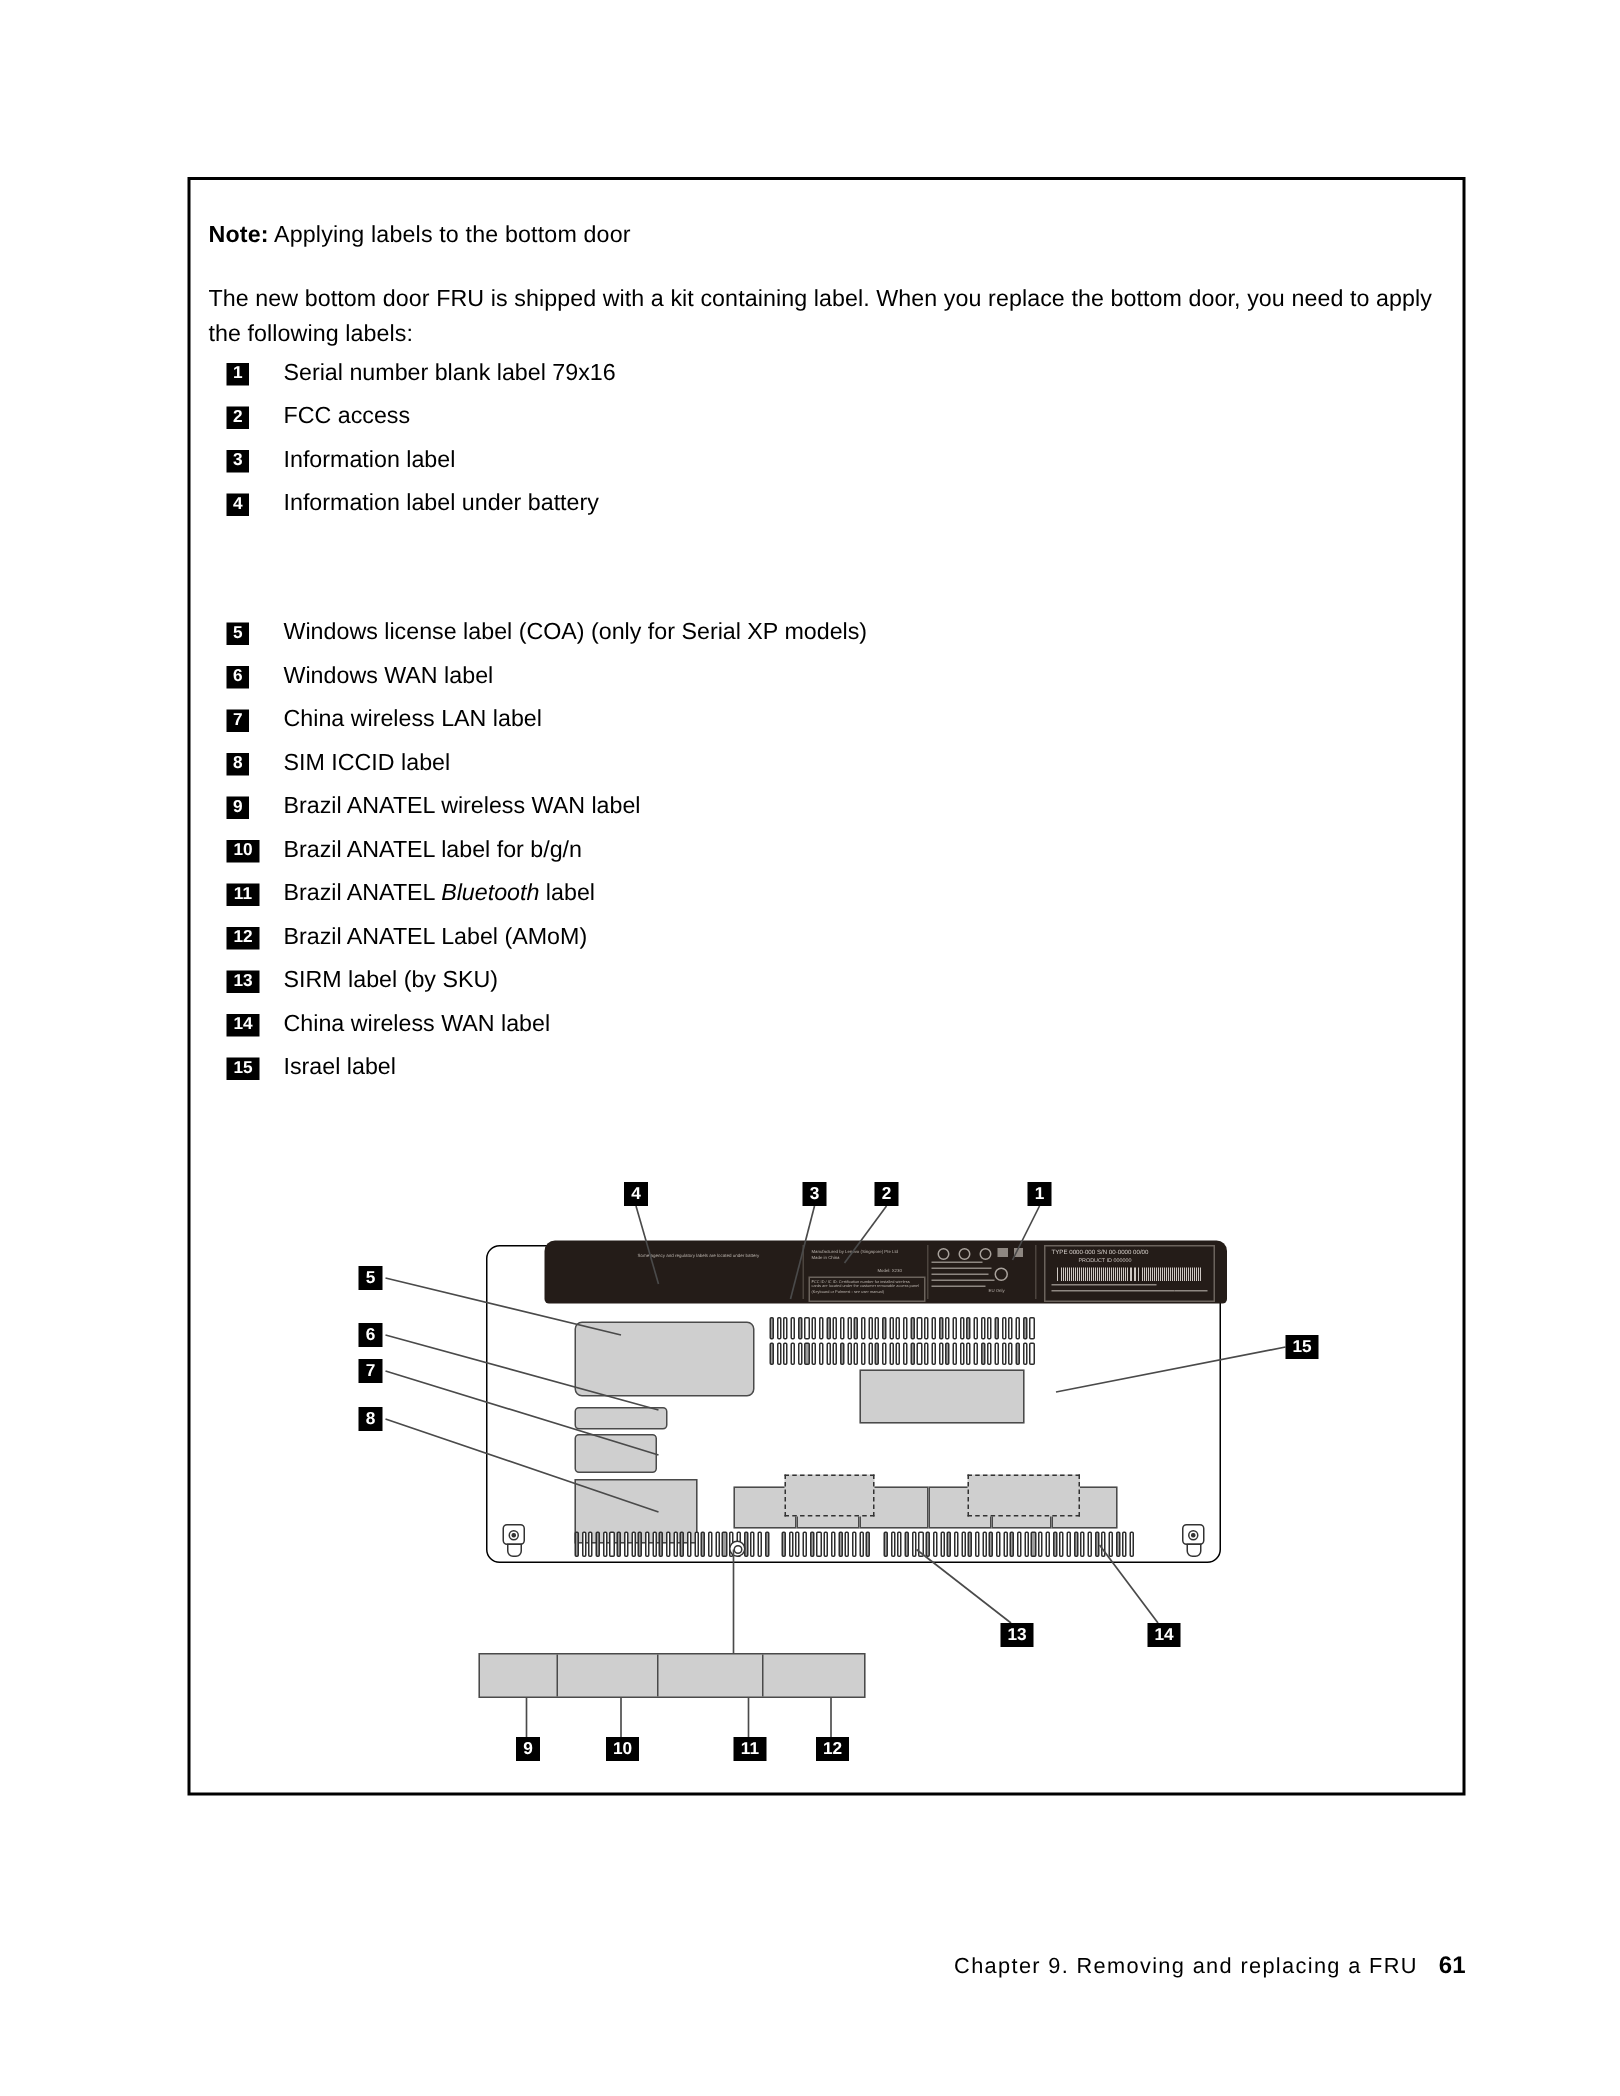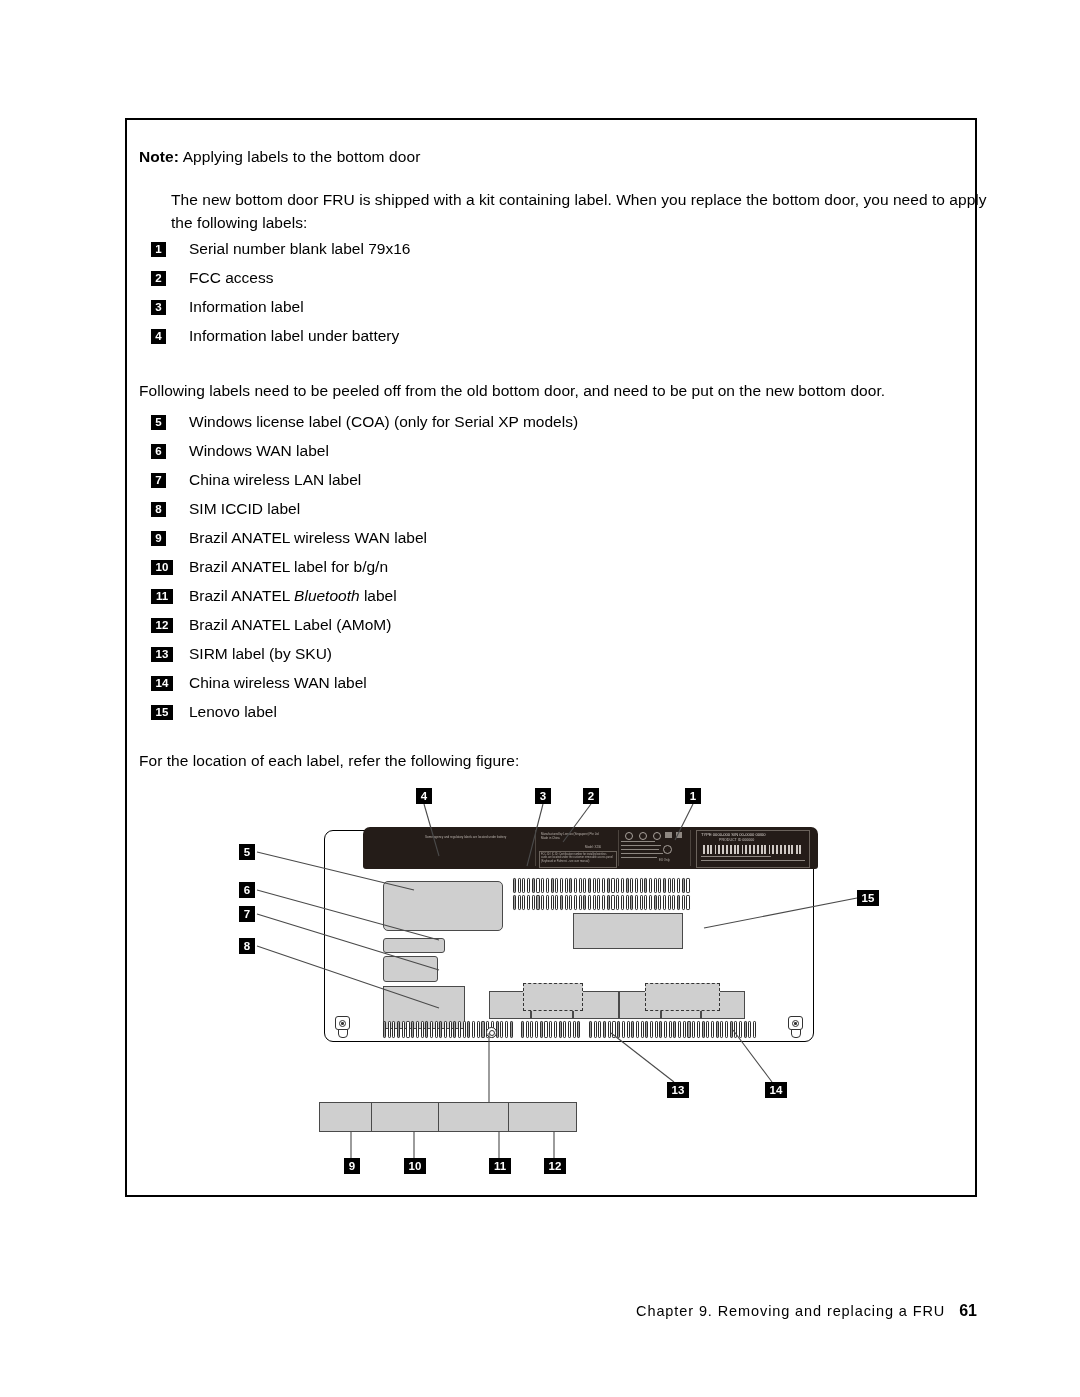--- a/index.html
+++ b/index.html
@@ -46,21 +46,21 @@
   .note-line .note-label { font-weight: bold; }
 
   .para {
     position: absolute;
     left: 12px;
     font-size: 15.5px;
     line-height: 23px;
     width: 828px;
     letter-spacing: .05px;
   }
-  #para-intro { top: 68px; margin-left: 32px; }
+  #para-intro { top: 68px; }
   #para-peel  { top: 259px; }
   #para-refer { top: 629px; }
 
   
   .list {
     position: absolute;
     left: 12px;
   }
   #list-a { top: 118px; }
   #list-b { top: 291px; }
@@ -337,21 +337,20 @@
         <div class="list-item">
           <span class="num-box">3</span>
           <span class="item-text">Information label</span>
         </div>
         <div class="list-item">
           <span class="num-box">4</span>
           <span class="item-text">Information label under battery</span>
         </div>
       </div>
 
-    <div class="para" id="para-peel">Following labels need to be peeled off from the old bottom door, and need to be put on the new bottom door.</div>
 
     <div class="list" id="list-b">
         <div class="list-item">
           <span class="num-box">5</span>
           <span class="item-text">Windows license label (COA) (only for Serial XP models)</span>
         </div>
         <div class="list-item">
           <span class="num-box">6</span>
           <span class="item-text">Windows WAN label</span>
         </div>
@@ -382,25 +381,24 @@
         <div class="list-item">
           <span class="num-box wide">13</span>
           <span class="item-text">SIRM label (by SKU)</span>
         </div>
         <div class="list-item">
           <span class="num-box wide">14</span>
           <span class="item-text">China wireless WAN label</span>
         </div>
         <div class="list-item">
           <span class="num-box wide">15</span>
-          <span class="item-text">Lenovo label</span>
+          <span class="item-text">Israel label</span>
         </div>
       </div>
 
-    <div class="para" id="para-refer">For the location of each label, refer the following figure:</div>
 
     <div id="figure">
 
       <svg id="leaders" viewBox="0 0 828 400">
         <g stroke="#4a4a4a" stroke-width="1.1" fill="none">
 
           <path d="M 285,24 L 300,76"></path>
 
           <path d="M 404,24 L 388,86"></path>
 

